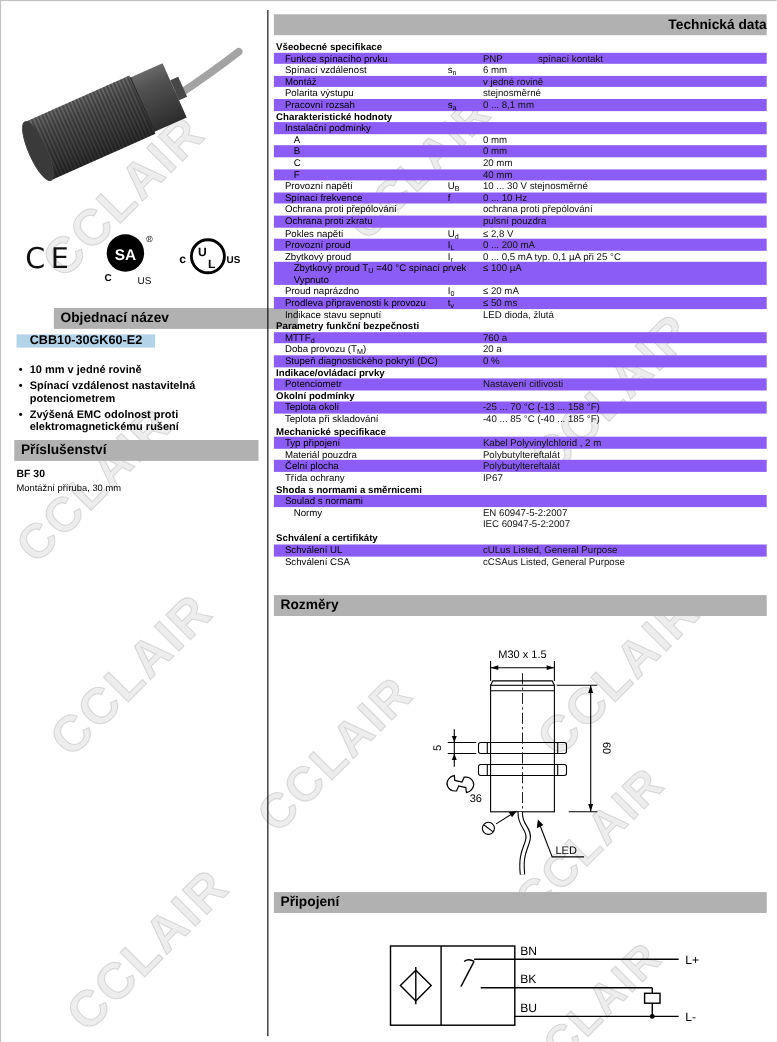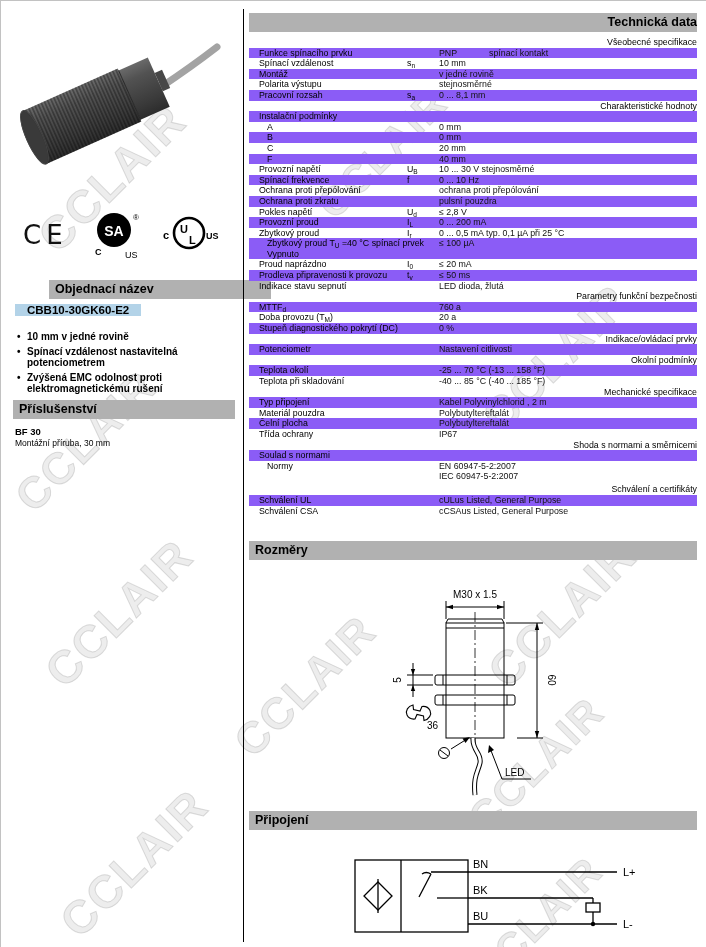--- a/index.html
+++ b/index.html
@@ -38,21 +38,21 @@
              list-style:none; font-weight:bold; font-size:10px; line-height:11.5px; }
   .bullets li { position:relative; padding-left:12px; margin-bottom:3px; }
   .bullets li::before { content:"\2022"; position:absolute; left:2px; }
 
   .acc-name { position:absolute; left:14px; top:425px; font-weight:bold; font-size:9.5px; }
   .acc-desc { position:absolute; left:14px; top:437px; font-size:8.5px; }
 
   
   .spec-table { position:absolute; left:248px; top:36px; width:448px; font-size:8.8px; }
   .spec-row { position:relative; min-height:10.6px; line-height:10.6px; }
-  .spec-row.sec { font-weight:normal; padding-left:2px;text-align:right; }
+  .spec-row.sec { font-weight:bold; padding-left:2px; }
   .ind1 { padding-left:10px; }
   .ind2 { padding-left:18px; }
   .shaded { background:#8b5cf6; }
   .sym  { position:absolute; left:158px; top:0; }
   .val  { position:absolute; left:190px; top:0; color:#111; }
   .val2 { position:absolute; left:240px; top:0; color:#111; }
   .spec-table sub, .spec-row sub { font-size:6.5px; line-height:0; vertical-align:-2px; }
   .spec-gap { height:13px; }
 
   .dims-svg { position:absolute; left:370px; top:582px; }
@@ -130,21 +130,21 @@
   <div class="bar acc-bar">Příslušenství</div>
   <div class="acc-name">BF 30</div>
   <div class="acc-desc">Montážní příruba, 30 mm</div>
 
   <div class="vline"></div>
 
   <div class="bar tech-bar">Technická data</div>
   <div class="spec-table" id="spec-table">
       <div class="spec-row sec"><span class="lab">Všeobecné specifikace</span></div>
       <div class="spec-row ind1 shaded"><span class="lab">Funkce spínacího prvku</span><span class="val">PNP</span><span class="val2">spínací kontakt</span></div>
-      <div class="spec-row ind1"><span class="lab">Spínací vzdálenost</span><span class="sym">s<sub>n</sub></span><span class="val">10 mm</span></div>
+      <div class="spec-row ind1"><span class="lab">Spínací vzdálenost</span><span class="sym">s<sub>n</sub></span><span class="val">6 mm</span></div>
       <div class="spec-row ind1 shaded"><span class="lab">Montáž</span><span class="val">v jedné rovině</span></div>
       <div class="spec-row ind1"><span class="lab">Polarita výstupu</span><span class="val">stejnosměrné</span></div>
       <div class="spec-row ind1 shaded"><span class="lab">Pracovní rozsah</span><span class="sym">s<sub>a</sub></span><span class="val">0 ... 8,1 mm</span></div>
       <div class="spec-row sec"><span class="lab">Charakteristické hodnoty</span></div>
       <div class="spec-row ind1 shaded"><span class="lab">Instalační podmínky</span></div>
       <div class="spec-row ind2"><span class="lab">A</span><span class="val">0 mm</span></div>
       <div class="spec-row ind2 shaded"><span class="lab">B</span><span class="val">0 mm</span></div>
       <div class="spec-row ind2"><span class="lab">C</span><span class="val">20 mm</span></div>
       <div class="spec-row ind2 shaded"><span class="lab">F</span><span class="val">40 mm</span></div>
       <div class="spec-row ind1"><span class="lab">Provozní napětí</span><span class="sym">U<sub>B</sub></span><span class="val">10 ... 30 V stejnosměrné</span></div>

